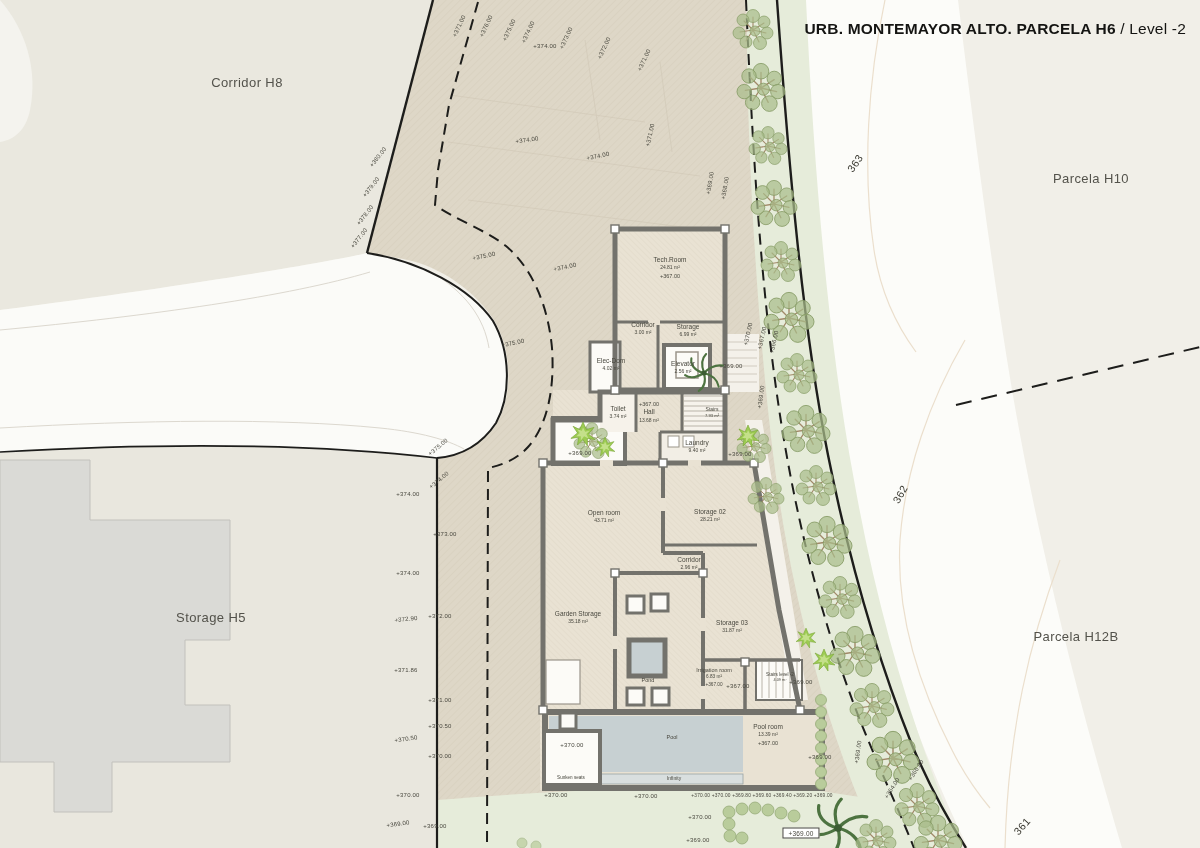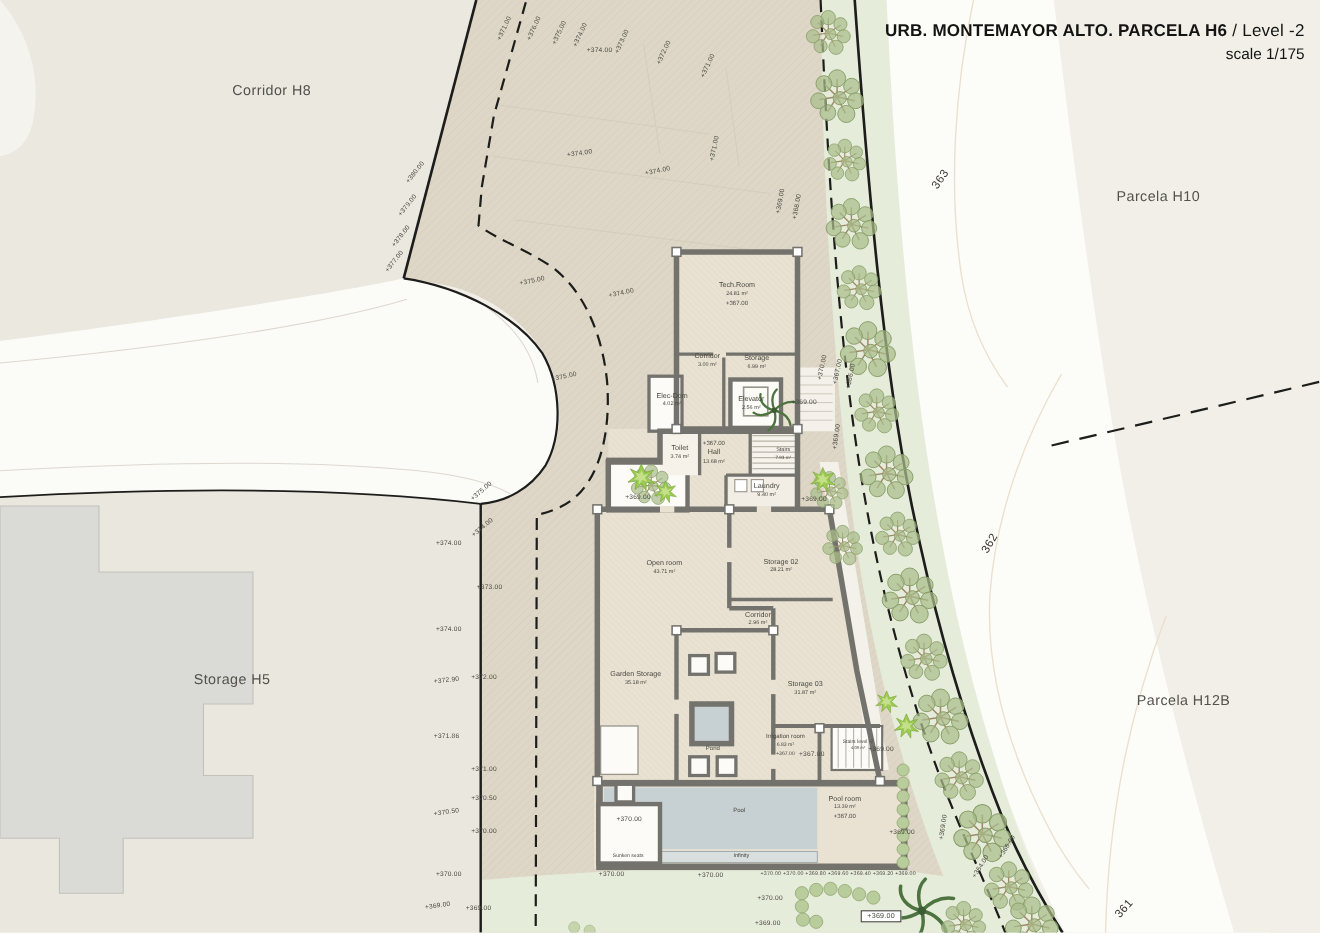--- a/index.html
+++ b/index.html
@@ -276,21 +276,20 @@
         <circle cx="730" cy="836" r="6"></circle>
         <circle cx="742" cy="838" r="6"></circle>
     <circle cx="522" cy="843" r="5" opacity="0.7"></circle>
         <circle cx="536" cy="846" r="5" opacity="0.7"></circle>
   </g>
 </svg>
 
 <div id="labels">
   <div class="title-block">
     <div class="title-line1"><span>URB. MONTEMAYOR ALTO. PARCELA H6</span><span class="title-level"> / </span><span class="title-level">Level -2</span></div>
-    <div class="title-line2">scale 1/175</div>
   </div>
 <span class="lbl elev" style="left: 459px; top: 26px; transform: translate(-50%, -50%) rotate(-65deg);">+371.00</span>
       <span class="lbl elev" style="left: 486px; top: 26px; transform: translate(-50%, -50%) rotate(-65deg);">+376.00</span>
       <span class="lbl elev" style="left: 509px; top: 30px; transform: translate(-50%, -50%) rotate(-65deg);">+375.00</span>
       <span class="lbl elev" style="left: 528px; top: 32px; transform: translate(-50%, -50%) rotate(-65deg);">+374.00</span>
       <span class="lbl elev" style="left: 545px; top: 46px; transform: translate(-50%, -50%) rotate(0deg);">+374.00</span>
       <span class="lbl elev" style="left: 566px; top: 38px; transform: translate(-50%, -50%) rotate(-65deg);">+373.00</span>
       <span class="lbl elev" style="left: 604px; top: 48px; transform: translate(-50%, -50%) rotate(-65deg);">+372.00</span>
       <span class="lbl elev" style="left: 644px; top: 60px; transform: translate(-50%, -50%) rotate(-65deg);">+371.00</span>
       <span class="lbl elev" style="left: 650px; top: 135px; transform: translate(-50%, -50%) rotate(-78deg);">+371.00</span>
@@ -338,21 +337,21 @@
       <span class="lbl elev" style="left: 646px; top: 796px; transform: translate(-50%, -50%) rotate(0deg);">+370.00</span>
       <span class="lbl elev" style="font-size: 4.8px; left: 762px; top: 795px; transform: translate(-50%, -50%) rotate(0deg);">+370.00 +370.00 +369.80 +369.60 +369.40 +369.20 +369.00</span>
       <span class="lbl elev" style="left: 700px; top: 817px; transform: translate(-50%, -50%) rotate(0deg);">+370.00</span>
       <span class="lbl elev" style="left: 698px; top: 840px; transform: translate(-50%, -50%) rotate(0deg);">+369.00</span>
       <span class="lbl elev boxed" style="left: 801px; top: 833px; transform: translate(-50%, -50%) rotate(0deg);">+369.00</span>
       <span class="lbl contour" style="left: 855px; top: 163px; transform: translate(-50%, -50%) rotate(-55deg);">363</span>
       <span class="lbl contour" style="left: 900px; top: 494px; transform: translate(-50%, -50%) rotate(-60deg);">362</span>
       <span class="lbl contour" style="left: 1022px; top: 826px; transform: translate(-50%, -50%) rotate(-48deg);">361</span>
       <span class="lbl parcel" style="left: 247px; top: 82px; transform: translate(-50%, -50%) rotate(0deg);">Corridor H8</span>
       <span class="lbl parcel" style="left: 211px; top: 617px; transform: translate(-50%, -50%) rotate(0deg);">Storage H5</span>
-      <span class="lbl parcel" style="left: 1053px; top: 178px; transform: translate(-50%, -50%) rotate(0deg);">Parcela H10</span>
+      <span class="lbl parcel" style="left: 1091px; top: 178px; transform: translate(-50%, -50%) rotate(0deg);">Parcela H10</span>
       <span class="lbl parcel" style="left: 1076px; top: 636px; transform: translate(-50%, -50%) rotate(0deg);">Parcela H12B</span>
       <div class="room-label" style="left: 670px; top: 268px; transform: translate(-50%, -50%) rotate(0deg);">
         <span class="room-name">Tech.Room</span>
         <span class="room-area">24.81 m²</span>
         <span class="room-elev">+367.00</span>
       </div>
       <div class="room-label" style="left: 643px; top: 328px; transform: translate(-50%, -50%) rotate(0deg);">
         <span class="room-name">Corridor</span>
         <span class="room-area">3.00 m²</span>
       </div>

